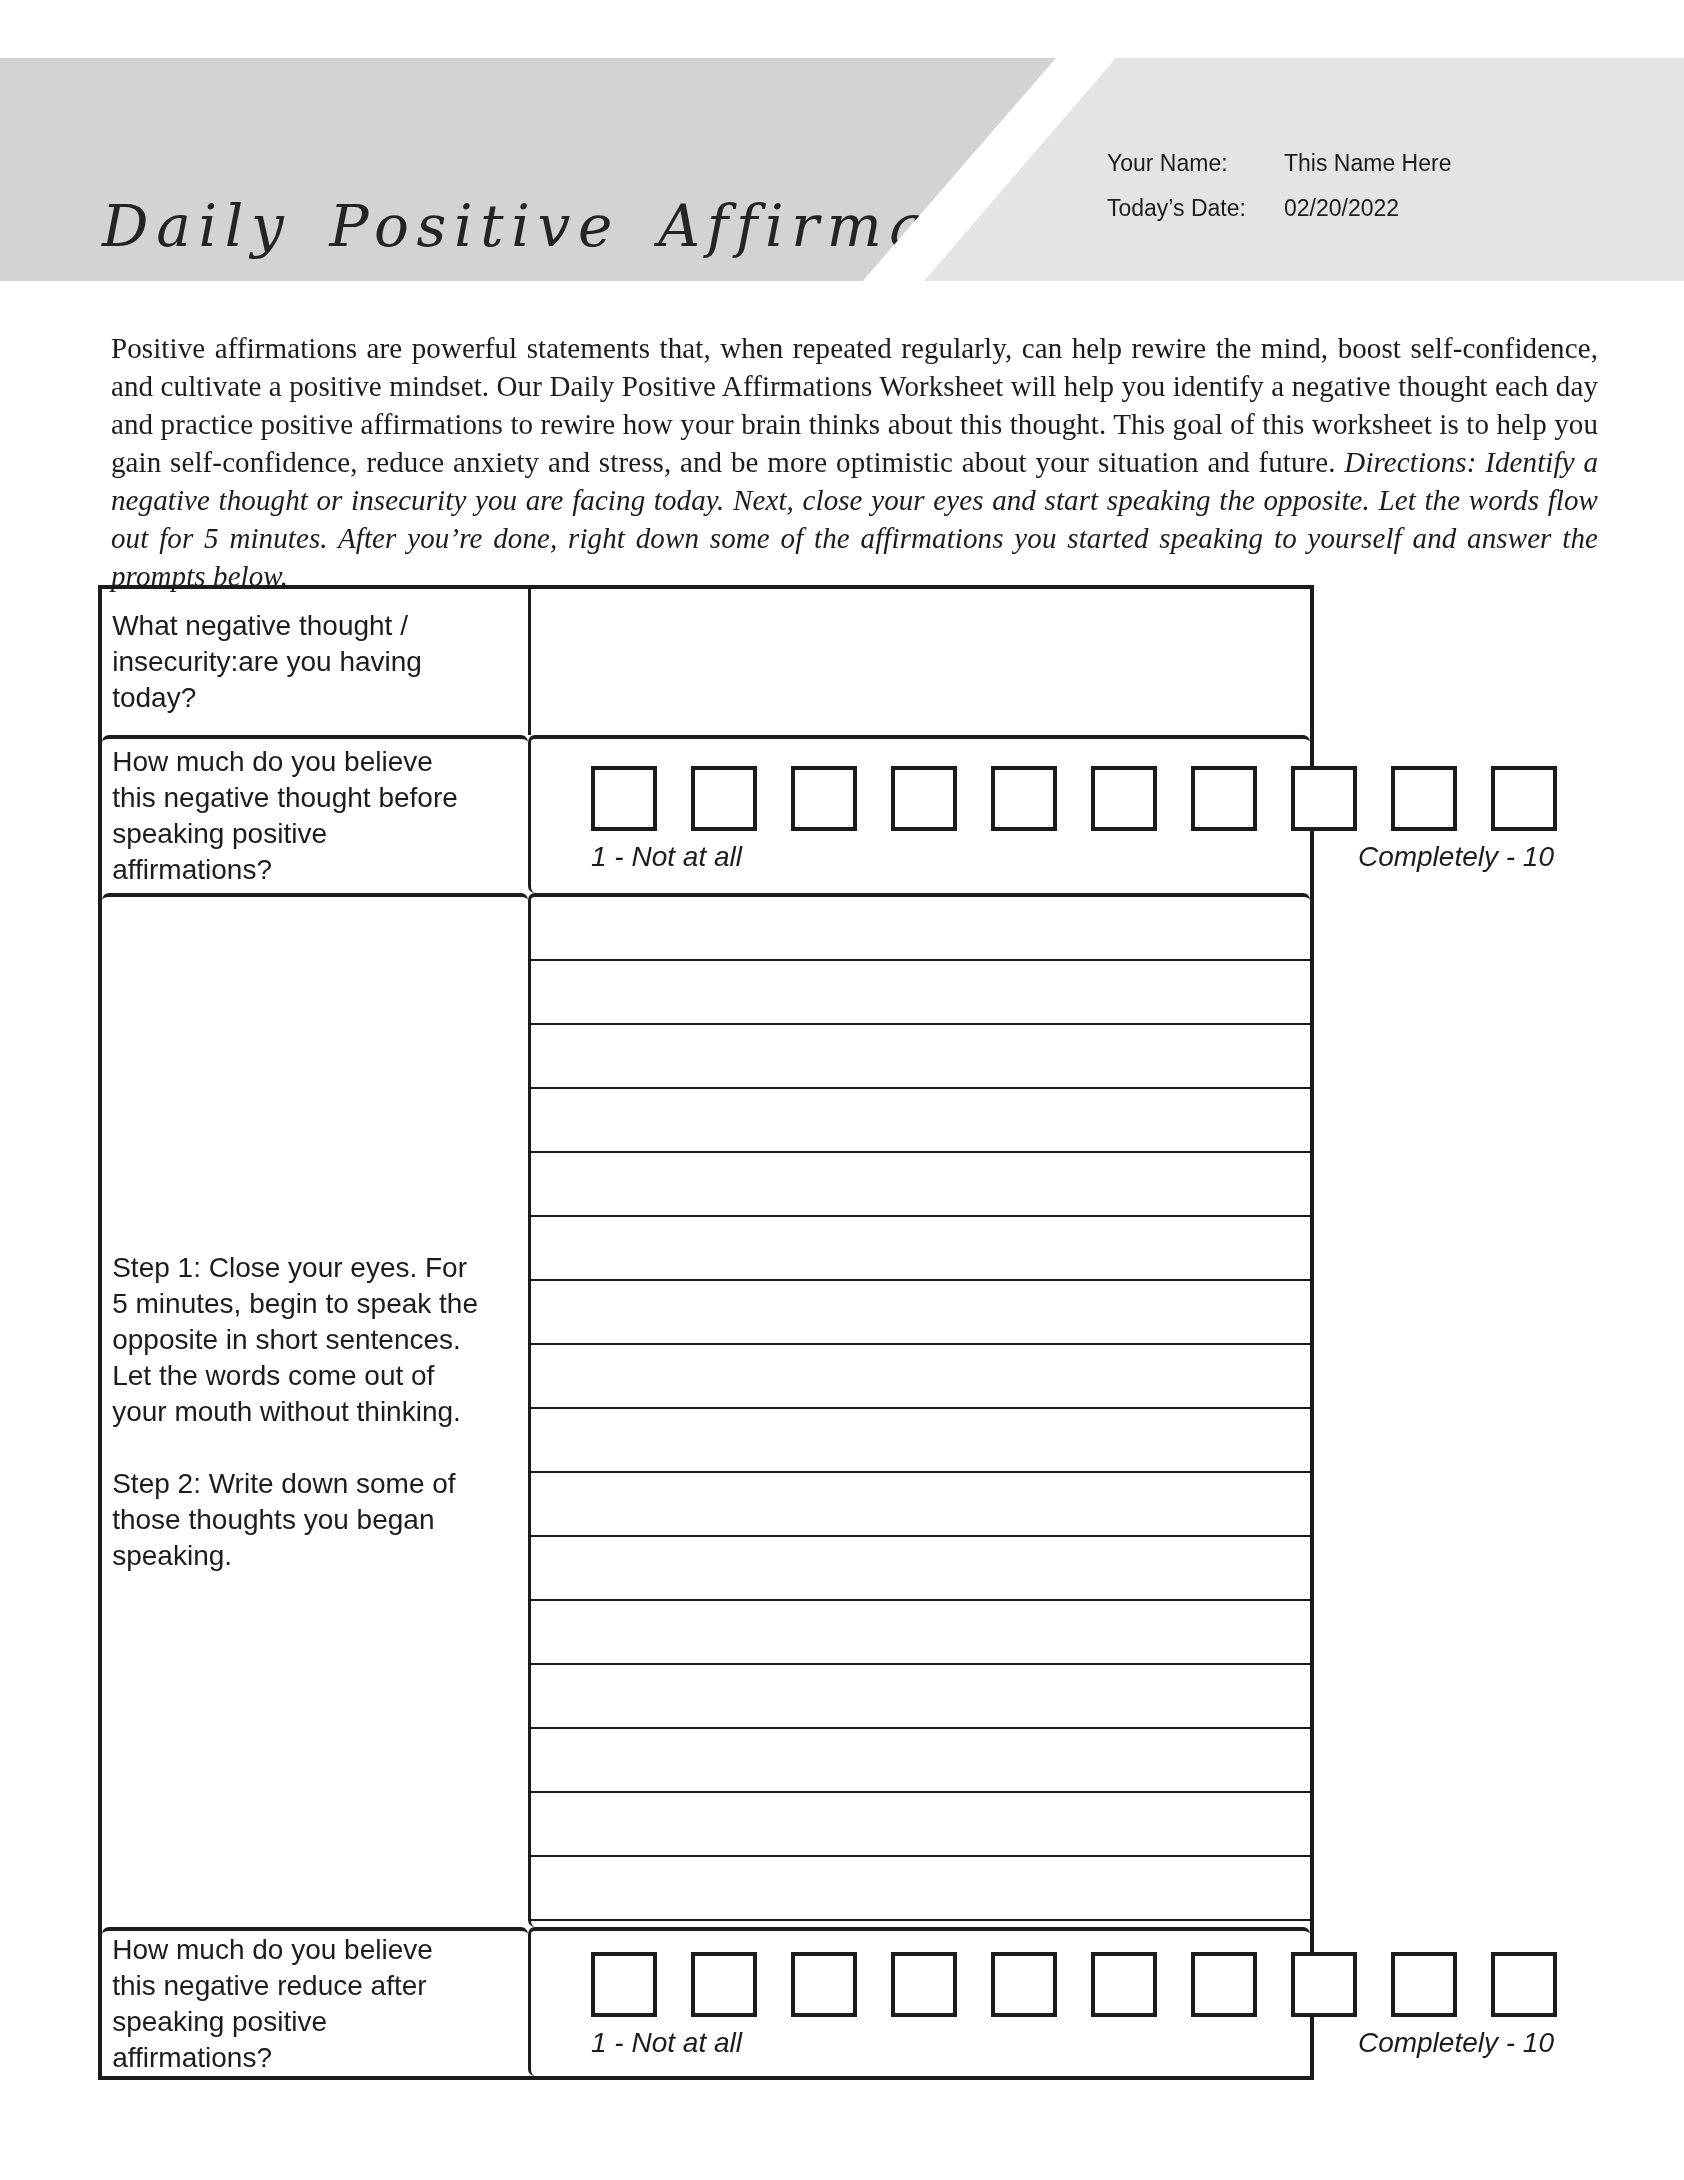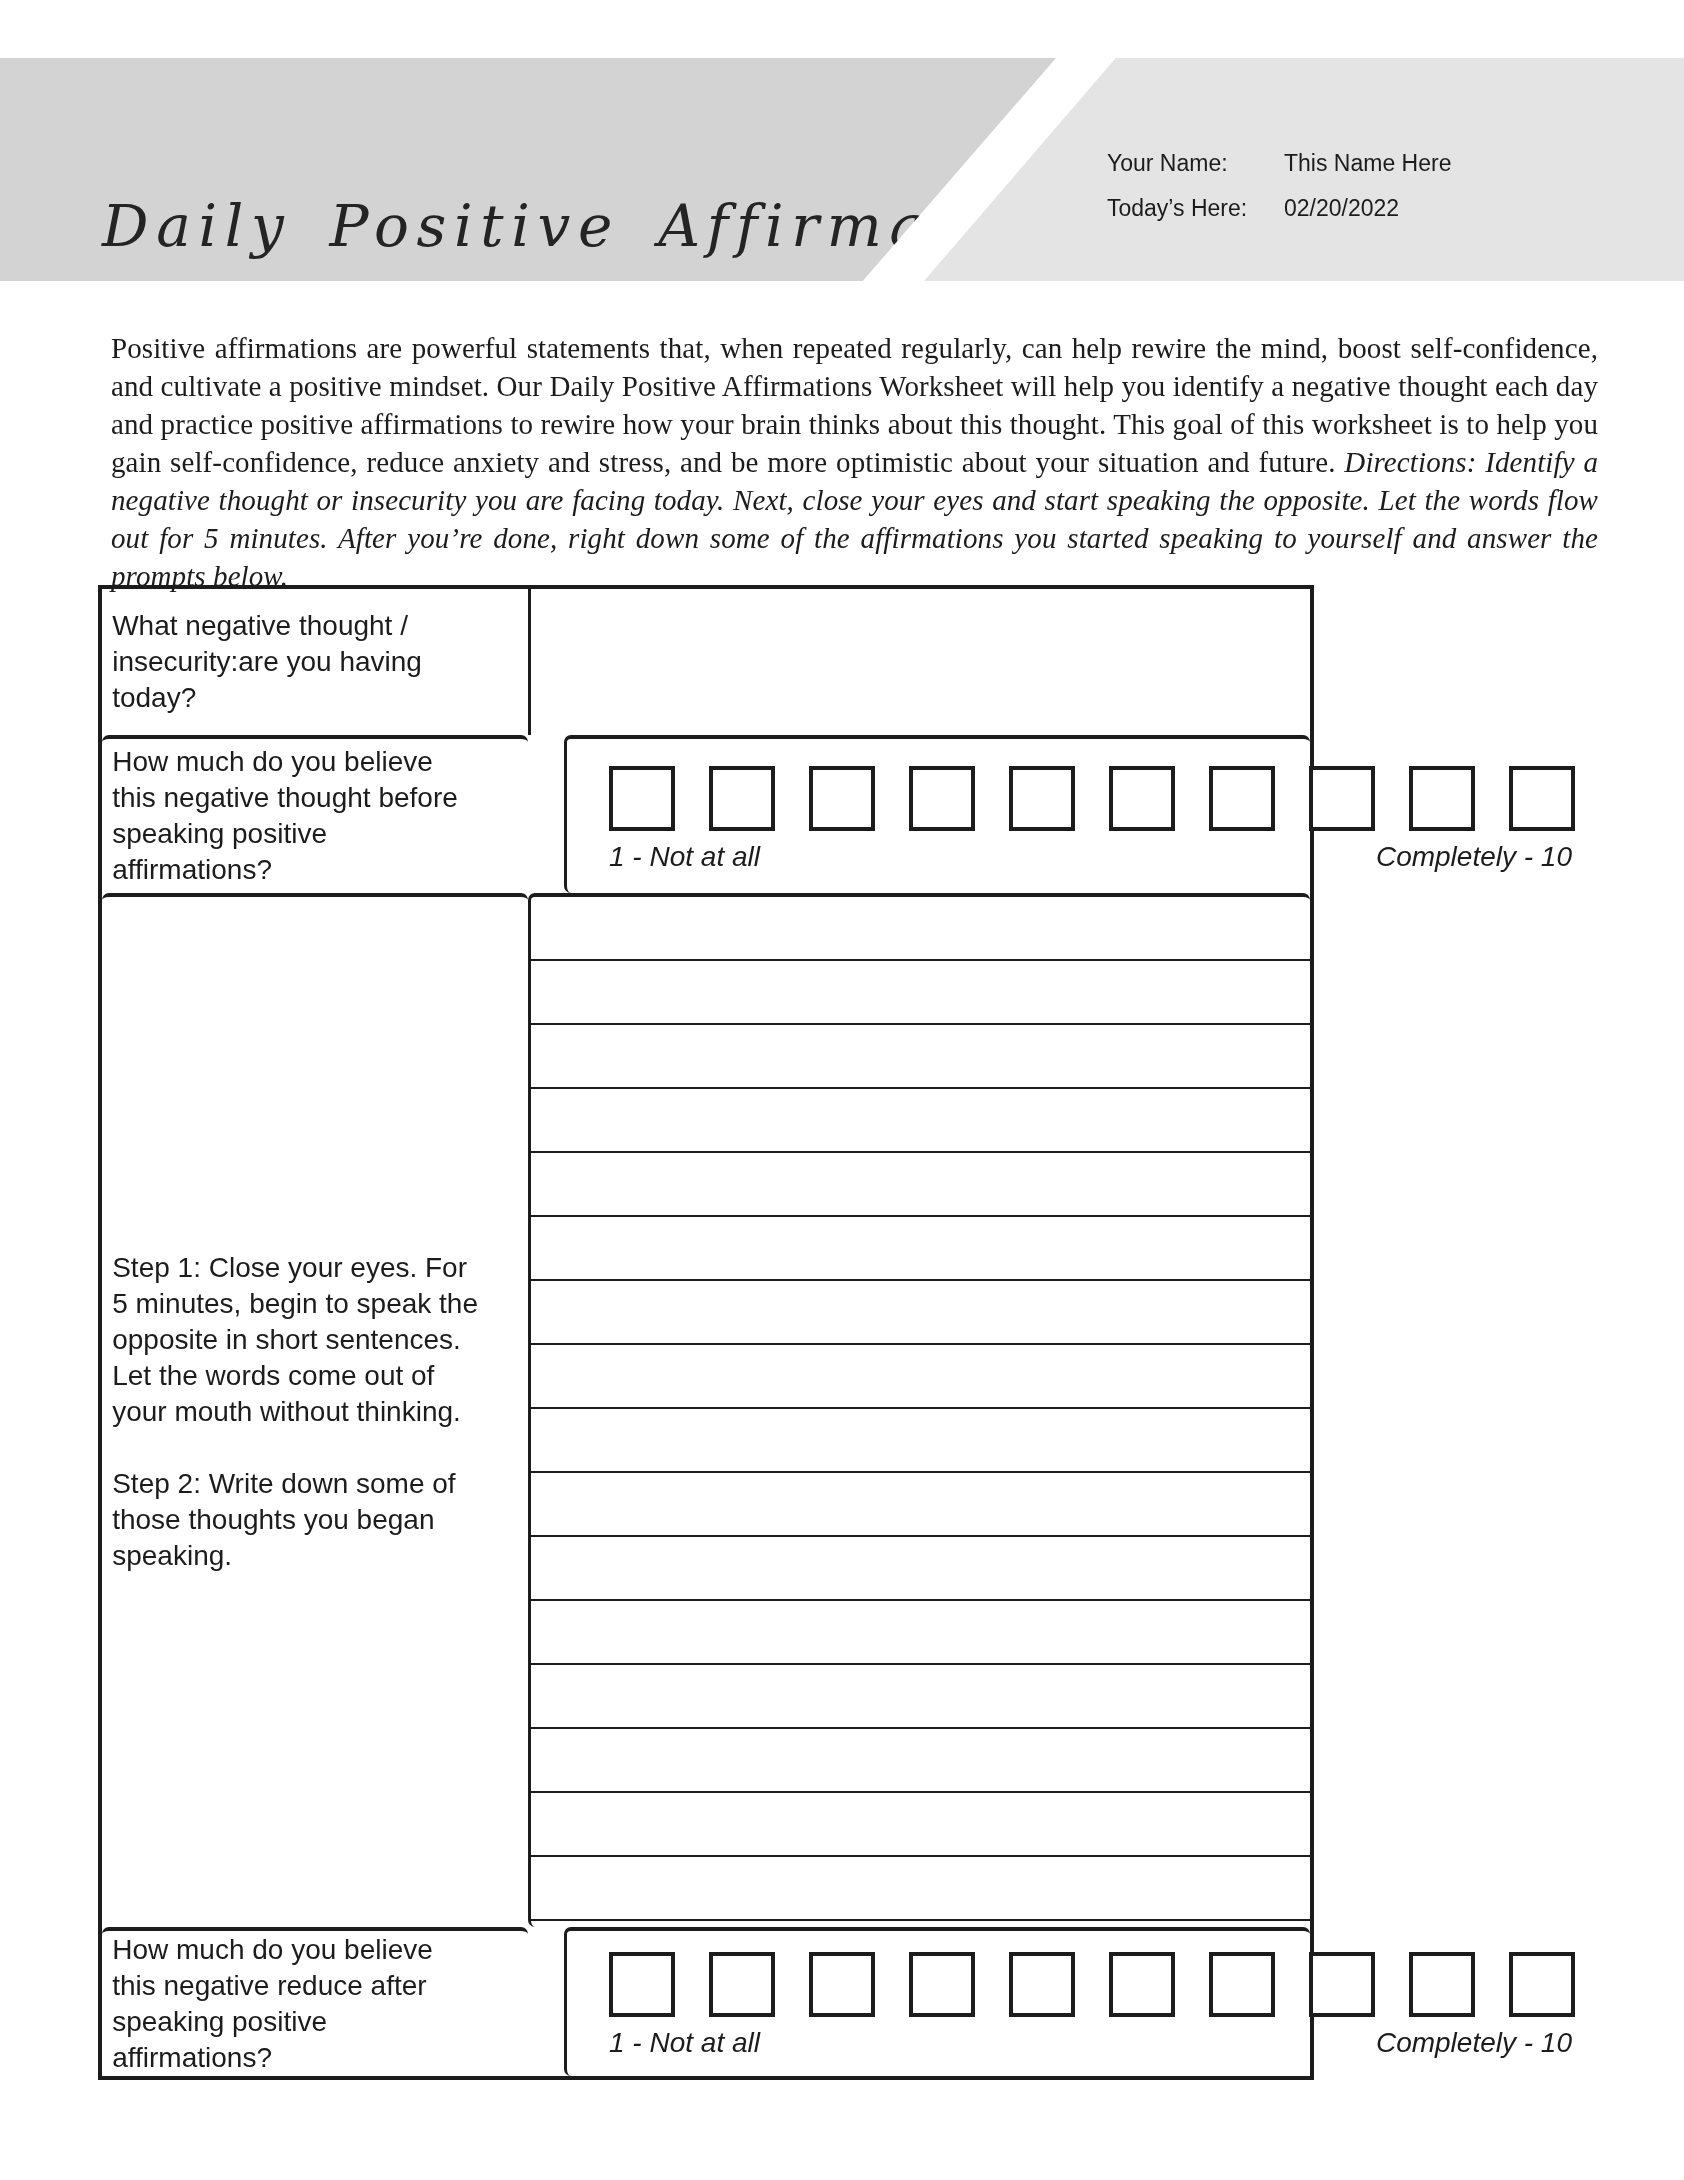--- a/index.html
+++ b/index.html
@@ -54,21 +54,21 @@
   .bt{border-top:4.3px solid var(--ink);border-radius:7px;}            
   .prompt-cell{
     display:flex;flex-direction:column;justify-content:center;
     padding:0 47px 0 10.2px;font-size:28px;line-height:36px;
   }
   .prompt-cell p{margin:0;}
   .steps-cell p + p{margin-top:36px;}
   
   .answer-cell{background:#fff;}
   
-  .scale-cell{padding-left:42px;margin-left:36px;}
+  .scale-cell{padding-left:60px;}
   .scale-cell.before{padding-top:27px;}
   .scale-cell.after{padding-top:21px;}
   .scale-strip{width:963px;}
   .boxes{display:flex;gap:34px;}
   .cbox{
     width:66px;height:65px;flex:0 0 66px;
     border:4.3px solid var(--ink);background:#fff;
   }
   .scale-labels{
     display:flex;justify-content:space-between;margin-top:8.5px;
@@ -81,21 +81,21 @@
 </head>
 <body>
 
 <div class="band-left">
   <h1 class="title">Daily Positive Affirmations</h1>
 </div>
 <div class="band-right"></div>
 <div class="who-block">
   <span>Your Name:</span>
   <span>This Name Here</span>
-  <span>Today’s Here:</span>
+  <span>Today’s Date:</span>
   <span>02/20/2022</span>
 </div>
 
 <p class="intro"><span>Positive affirmations are powerful statements that, when repeated regularly, can help rewire the mind, boost self-confidence, and cultivate a positive mindset. Our Daily Positive Affirmations Worksheet will help you identify a negative thought each day and practice positive affirmations to rewire how your brain thinks about this thought. This goal of this worksheet is to help you gain self-confidence, reduce anxiety and stress, and be more optimistic about your situation and future. </span><i>Directions: Identify a negative thought or insecurity you are facing today. Next, close your eyes and start speaking the opposite. Let the words flow out for 5 minutes. After you’re done, right down some of the affirmations you started speaking to yourself and answer the prompts below.</i></p>
 
 <div class="wtable">
 
   <div class="cell prompt-cell">
     <p>What negative thought / insecurity:are you having today?</p>
   </div>

